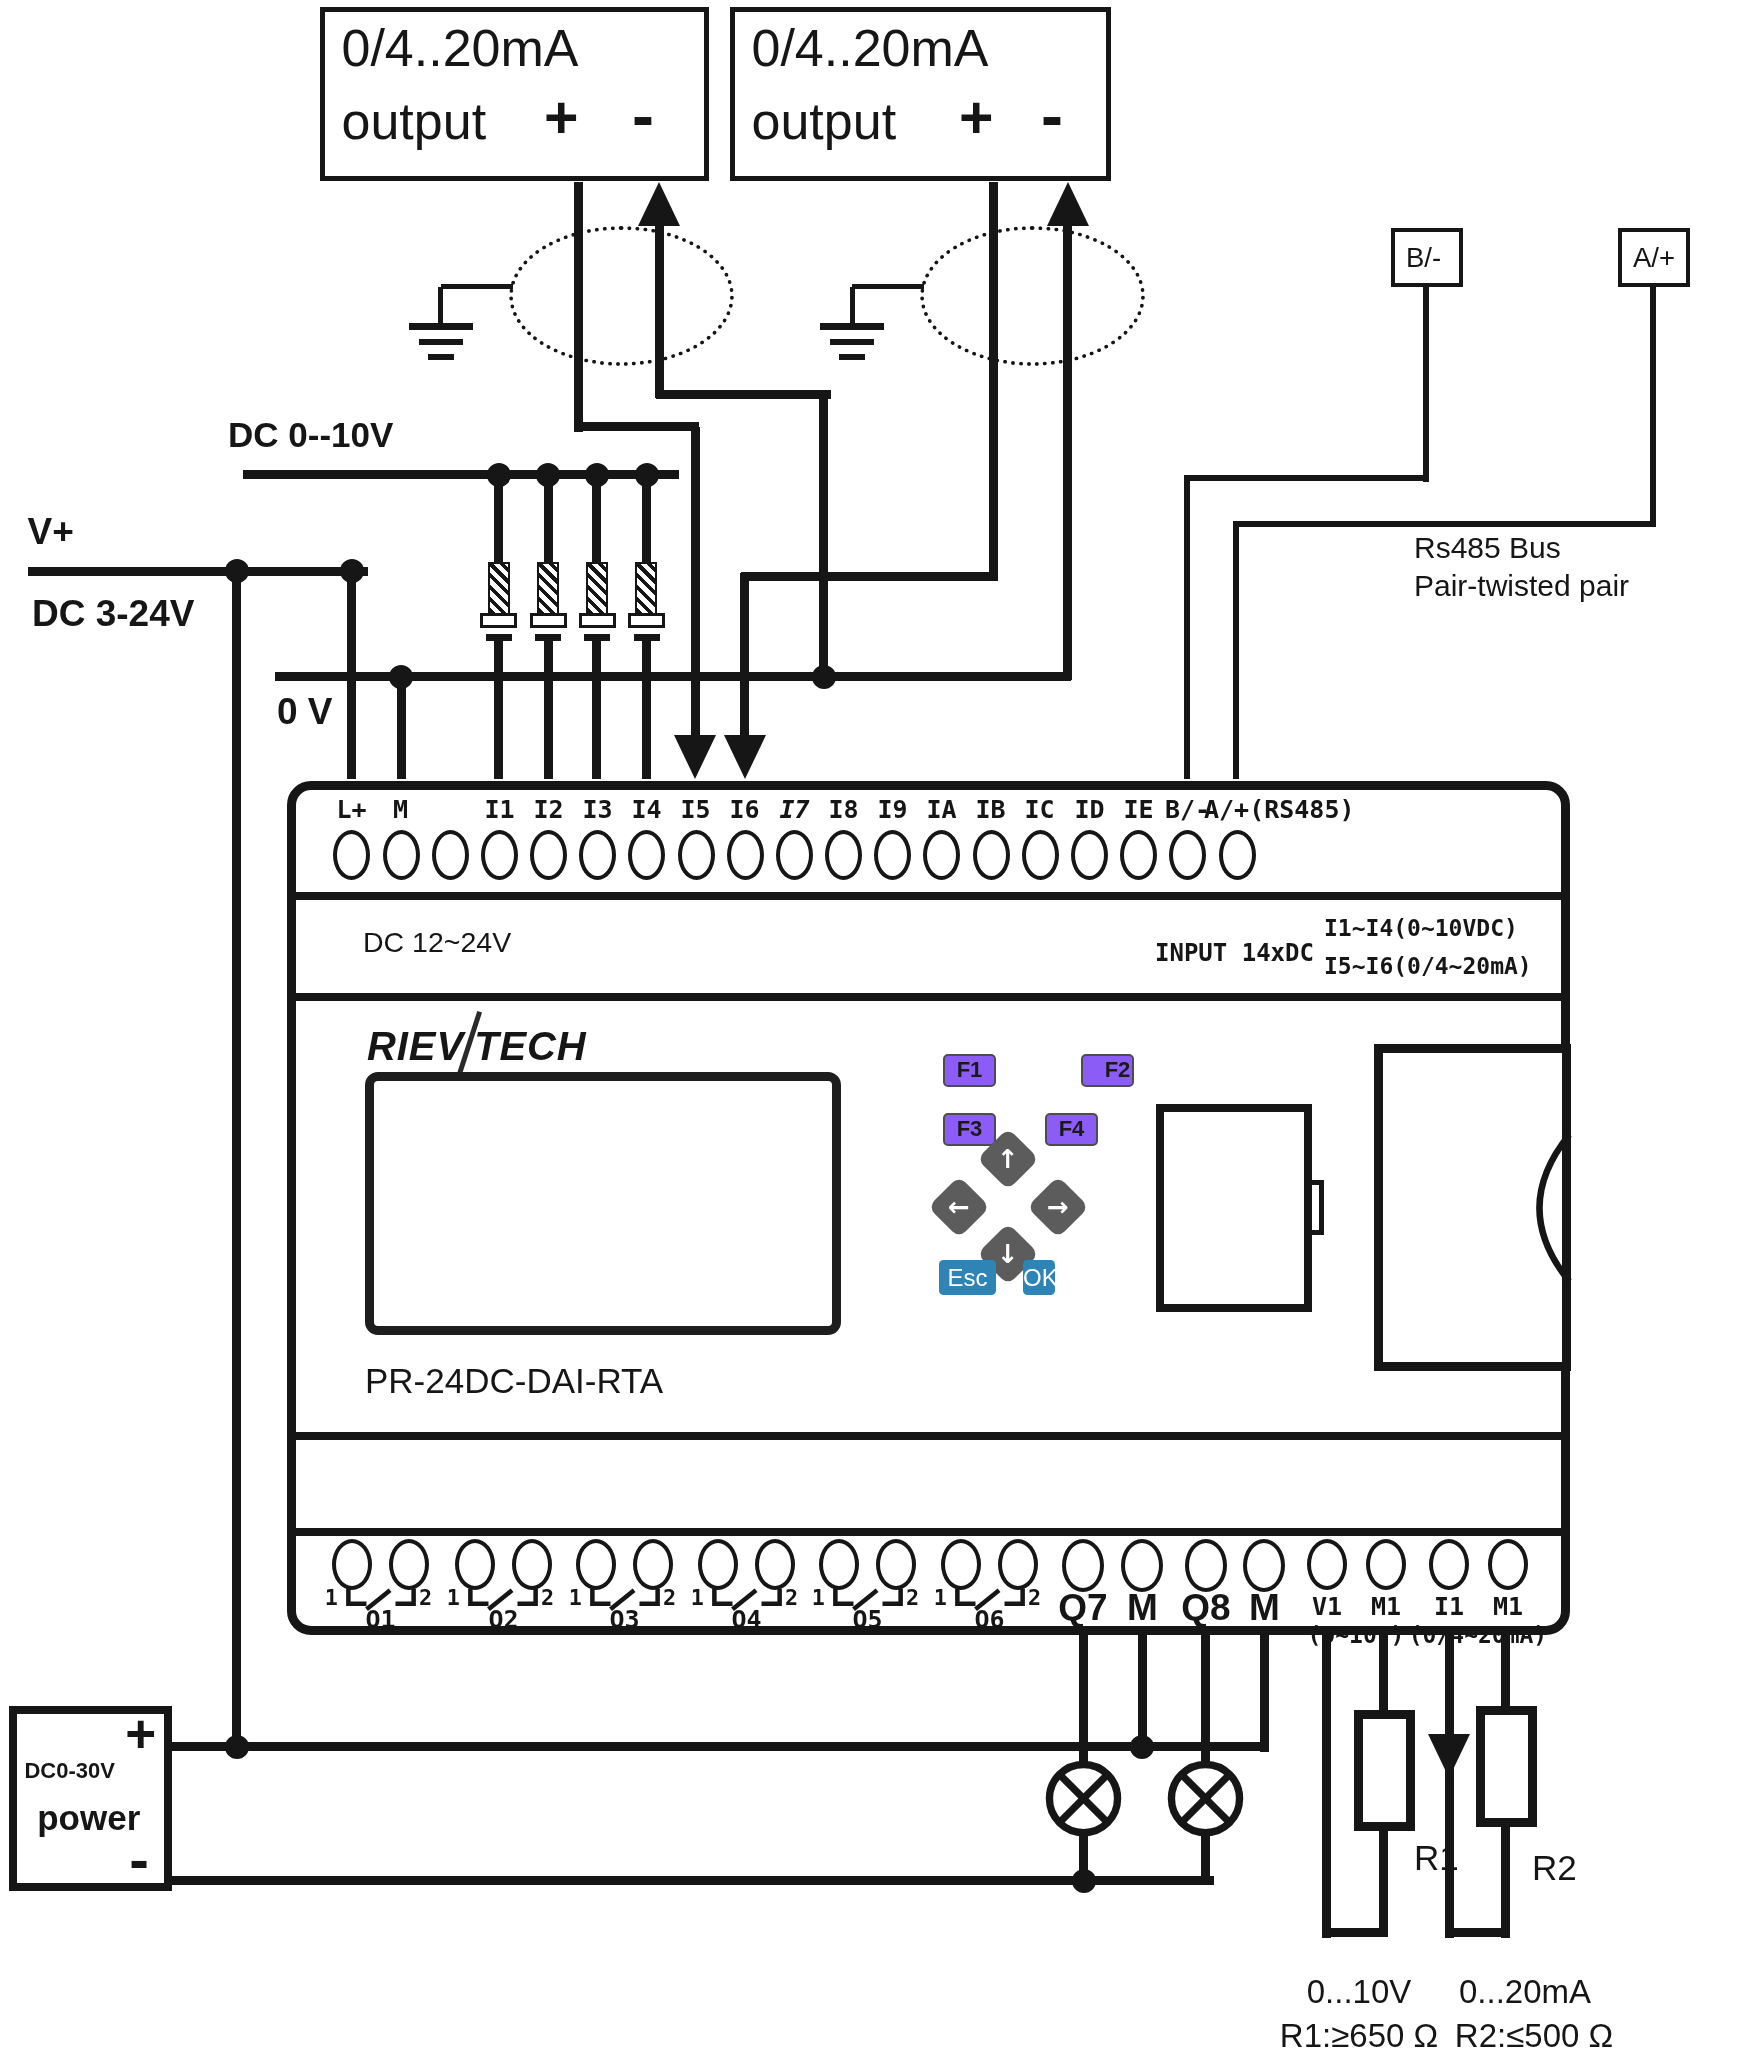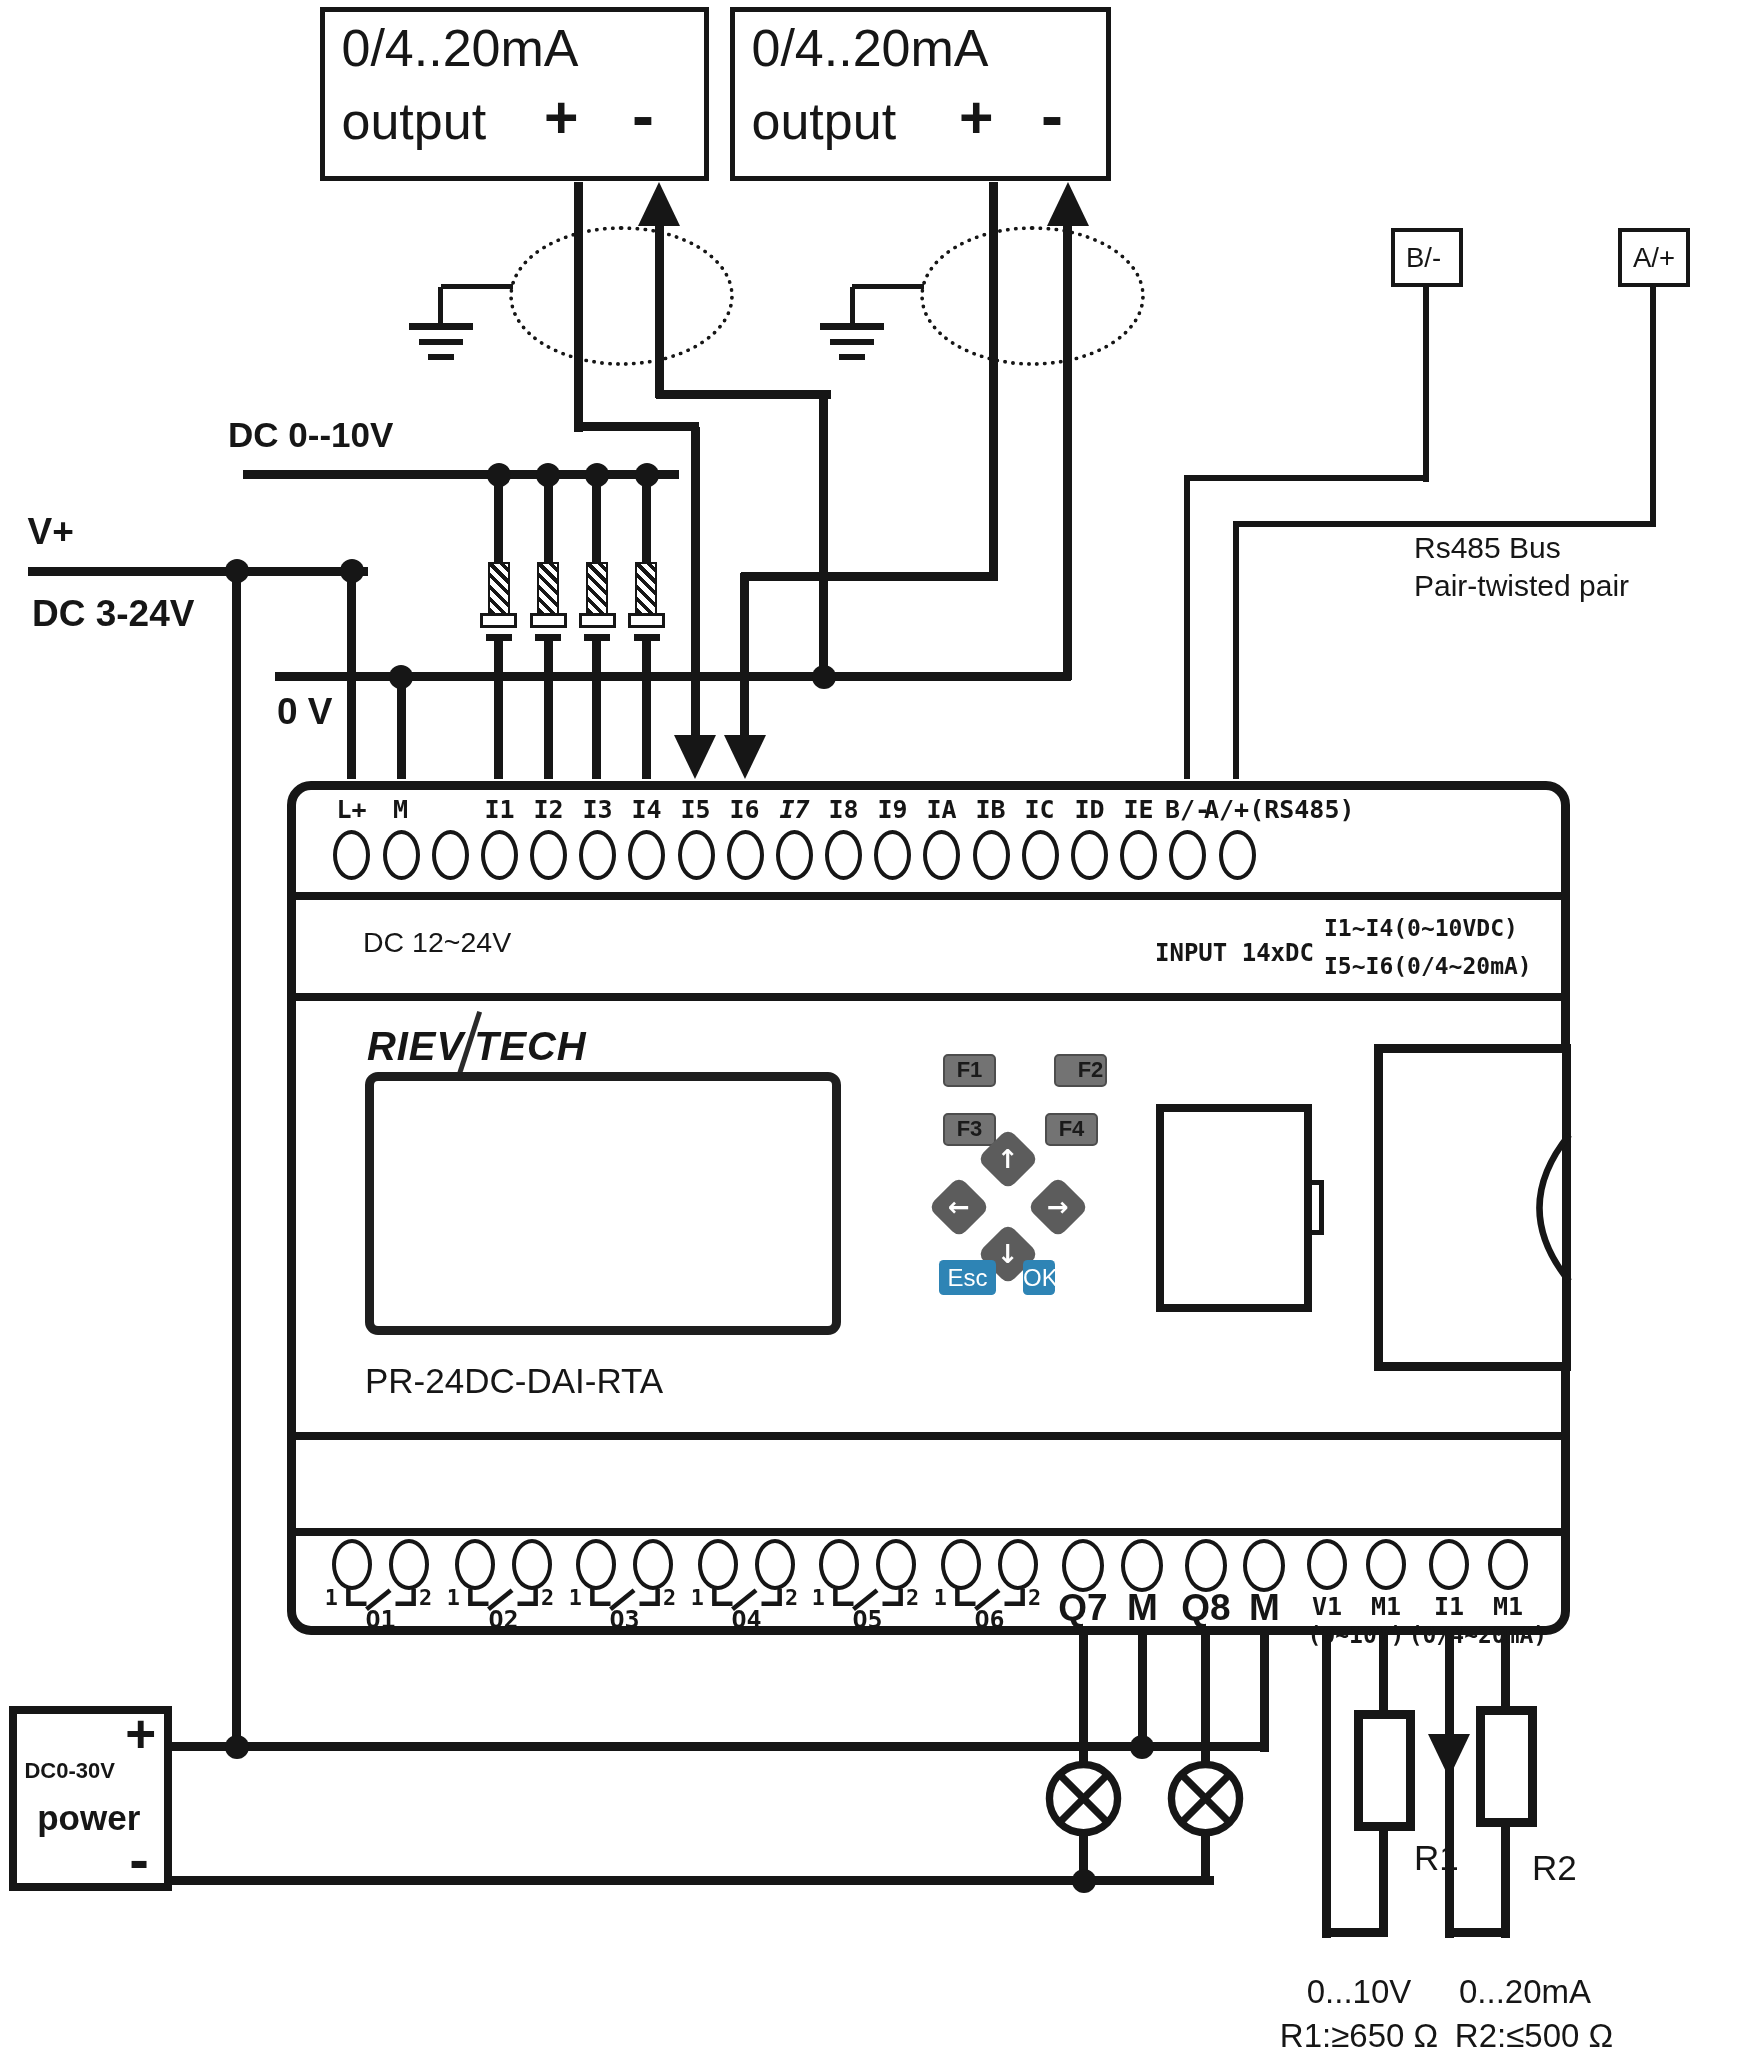--- a/index.html
+++ b/index.html
@@ -7,21 +7,21 @@
           font-family:"Liberation Sans",sans-serif;color:#161616;}
   .abs{position:absolute;}
   .w{position:absolute;background:#161616;}
   .dot{position:absolute;width:24px;height:24px;border-radius:50%;background:#161616;}
   .box{position:absolute;border:5.5px solid #161616;background:#fff;box-sizing:border-box;}
   .lbl{position:absolute;font-weight:bold;white-space:pre;}
   .mono{font-family:"DejaVu Sans Mono",monospace;}
   .term-lbl{position:absolute;font-family:"DejaVu Sans Mono",monospace;font-size:25px;font-weight:bold;text-align:center;white-space:nowrap;}
   .circle{position:absolute;border:4.6px solid #161616;border-radius:50%;background:#fff;box-sizing:border-box;}
   .module-line{position:absolute;background:#161616;height:8.3px;}
-  .fkey{position:absolute;width:53px;height:33px;background:#737373;border:2.8px solid #4d4d4d;border-radius:5px;
+  .fkey{position:absolute;width:53px;height:33px;background:#8b5cf6;border:2.8px solid #4d4d4d;border-radius:5px;
         box-sizing:border-box;font-size:22px;font-weight:bold;text-align:center;line-height:27.5px;color:#1a1a1a;}
   .akey{position:absolute;width:44px;height:44px;background:#5c5c5c;border-radius:9.2px;transform:rotate(45deg);}
   .akey span{position:absolute;left:0;top:0;width:44px;height:44px;display:flex;align-items:center;justify-content:center;
         transform:rotate(-45deg);color:#fff;font-weight:bold;font-size:26px;font-family:"DejaVu Sans",sans-serif;}
   .bluekey{position:absolute;height:35px;background:#2e84b5;border-radius:4.6px;color:#fff;font-size:24px;
         text-align:center;line-height:35px;}
   .tri{position:absolute;width:0;height:0;}
   .hatch{position:absolute;width:22px;height:53px;border:2.8px solid #161616;box-sizing:border-box;
          background:repeating-linear-gradient(45deg,#161616 0 3.7px,#ffffff 3.7px 8.3px);}
   svg{position:absolute;overflow:visible;}
@@ -83,21 +83,21 @@
 
   <div class="abs" style="left:367px;top:1010px;font-size:40px;font-style:italic;font-weight:900;letter-spacing:0.9px;">
     <span>RIEV</span><span style="display:inline-block;width:4.6px;height:66px;background:#2a2a2a;transform:rotate(18deg);margin:0 2.8px;vertical-align:-16.5px;"></span><span>TECH</span>
   </div>
 
   <div class="abs" style="left:365px;top:1072px;width:476px;height:263px;border:9.2px solid #1e1e1e;border-radius:13px;background:#fff;box-sizing:border-box;"></div>
 
   <div class="abs" style="left:365px;top:1361px;font-size:35px;">PR-24DC-DAI-RTA</div>
 
   <div class="fkey" style="left:943px;top:1054px;">F1</div>
-  <div class="fkey" style="left:1054px;top:1054px;padding-left:20px;">F2</div>
+  <div class="fkey" style="left:1081px;top:1054px;padding-left:20px;">F2</div>
   <div class="fkey" style="left:943px;top:1113px;">F3</div>
   <div class="fkey" style="left:1045px;top:1113px;">F4</div>
 
   <div class="akey" style="left:986px;top:1137px;">
       <span>↑</span>
     </div>
   <div class="akey" style="left:937px;top:1185px;">
       <span>←</span>
     </div>
   <div class="akey" style="left:1036px;top:1185px;">

